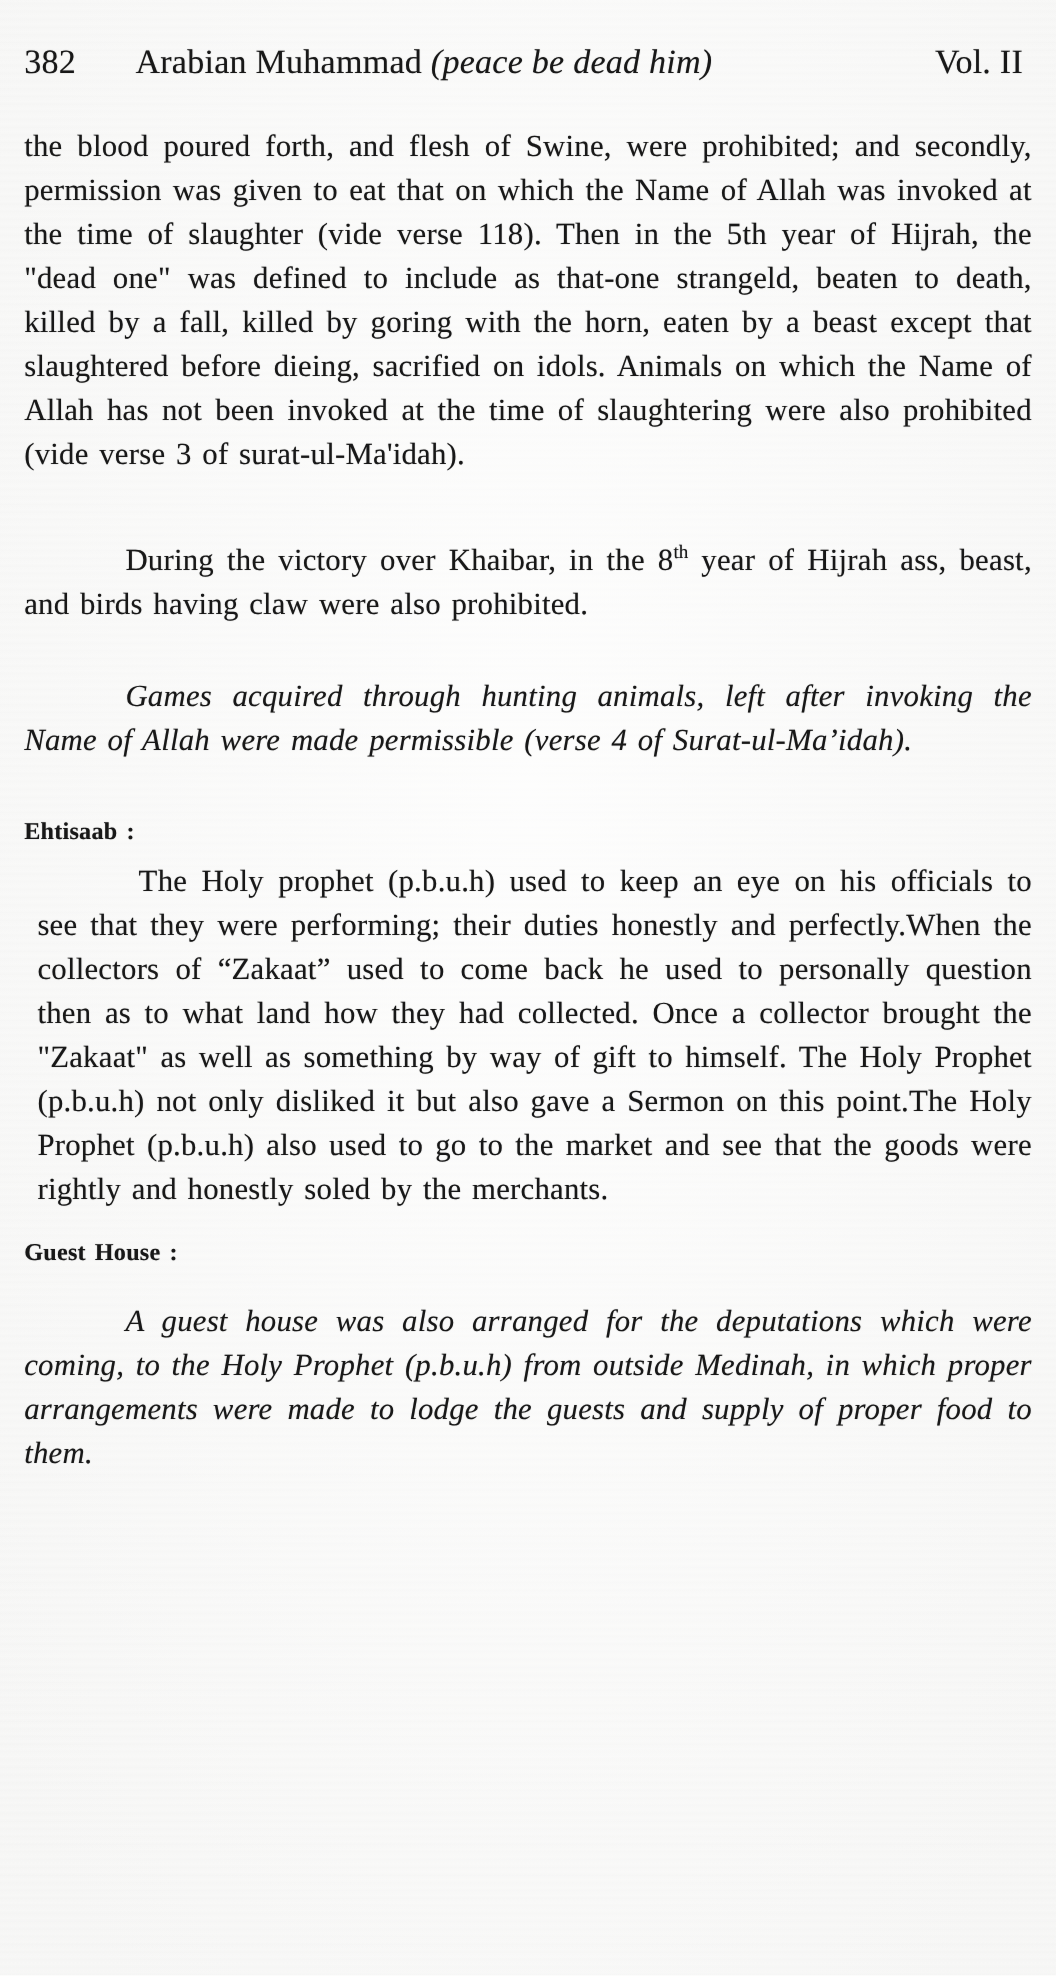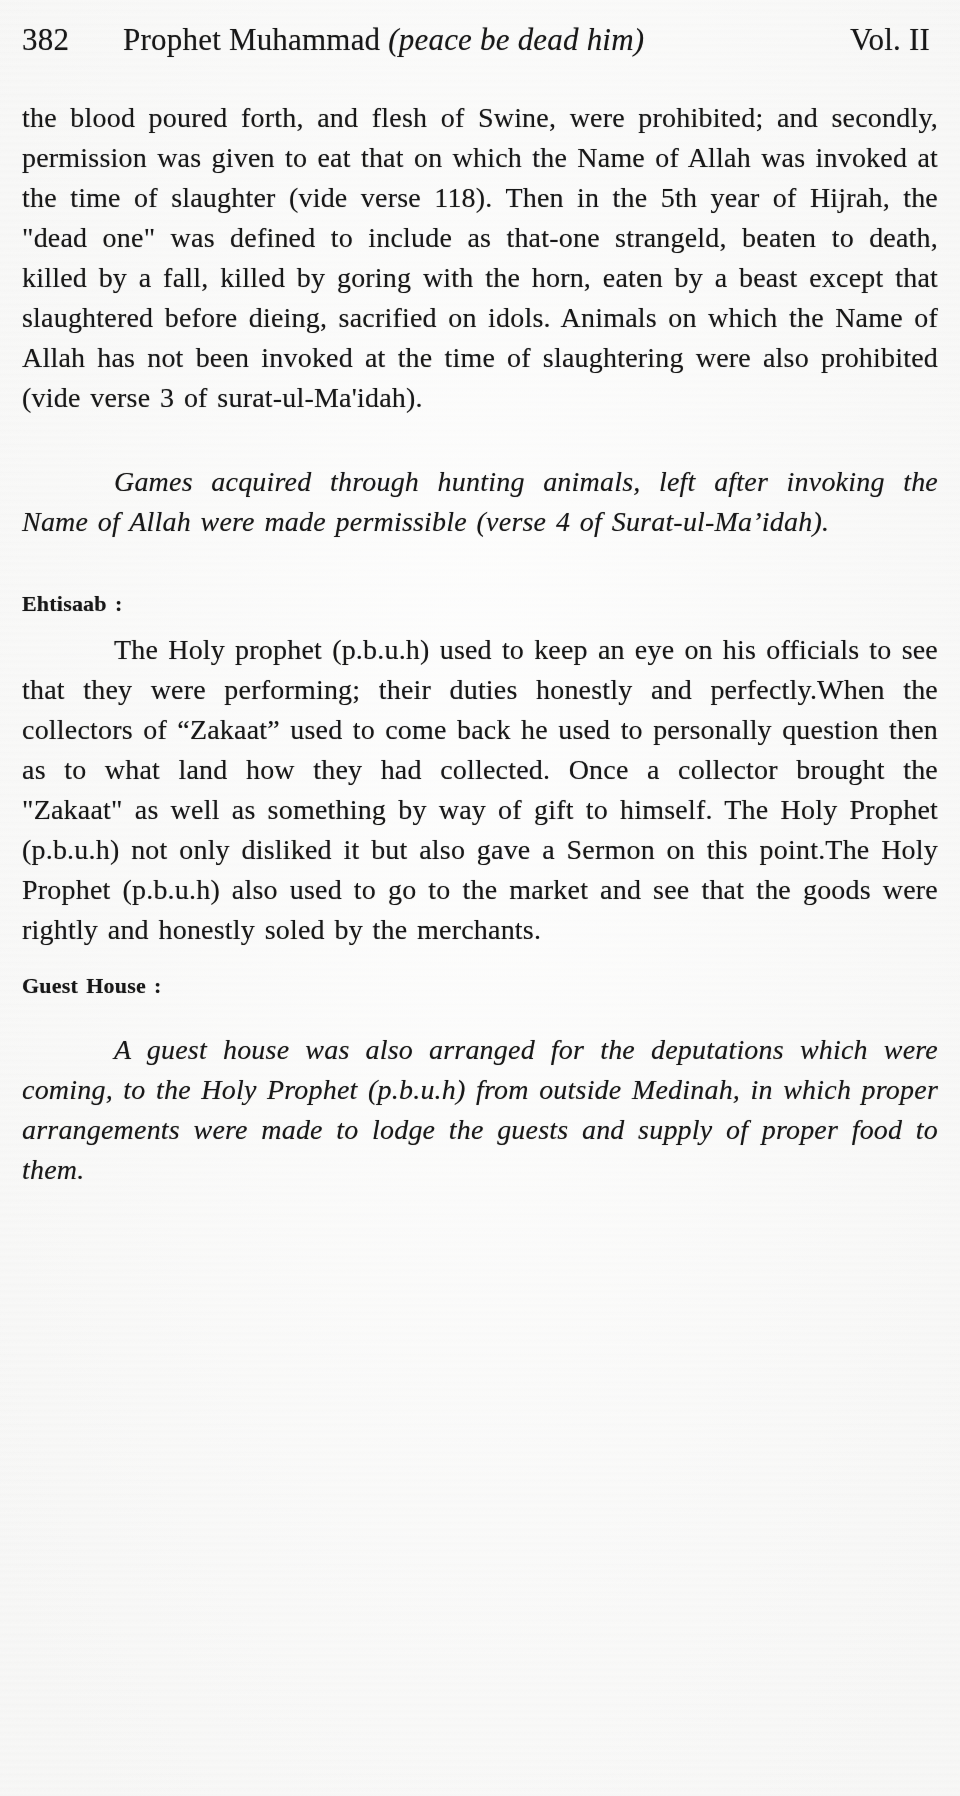--- a/index.html
+++ b/index.html
@@ -27,41 +27,41 @@
   }
   .header {
     display: flex;
     align-items: baseline;
     font-size: 31px;
     line-height: 40px;
     white-space: nowrap;
   }
   .header .page-number { }
   .header .book-title { margin-left: 54px; }
-  .header .volume { margin-left: auto; margin-right: 8px; }
+  .header .volume { margin-left: auto; margin-right: 8px; margin-top: 16px; }
   .book-title .title-italic { font-style: italic; }
 
   .body-text {
     font-size: 28px;
     line-height: 40px;
     text-align: justify;
     word-spacing: 2.5px;
   }
   p { margin: 0; }
   .p1 { margin-top: 38px; }
   .p2 { margin-top: 56px; text-indent: 92px; }
   .p3 { margin-top: 44px; text-indent: 92px; font-style: italic; }
   .section-heading {
     margin-top: 42px;
     font-weight: bold;
     font-size: 22px;
     line-height: 40px;
     text-align: left;
   }
-  .p4 { margin-top: 6px; text-indent: 92px; }
+  .p4 { margin-top: 6px; text-indent: 92px; margin-left: 12px; }
   .heading-2 { margin-top: 16px; }
   .p5 { margin-top: 24px; text-indent: 92px; font-style: italic; }
   .note {
     padding-left: 113px;
     text-align: justify;
   }
   .note .note-label {
     display: inline-block;
     width: 113px;
     margin-left: -113px;
@@ -74,28 +74,29 @@
     letter-spacing: 0;
   }
 </style>
 </head>
 <body>
 
 <div class="page scan-text">
 
   <div class="header">
     <span class="page-number">382</span>
-    <span class="book-title"><span>Prophet Muhammad </span><span class="title-italic">(peace be dead him)</span></span>
+    <span class="book-title"><span>Arabian Muhammad </span><span class="title-italic">(peace be dead him)</span></span>
     <span class="volume">Vol. II</span>
   </div>
 
   <div class="body-text">
 
     <p class="p1">the blood poured forth, and flesh of Swine, were prohibited; and secondly, permission was given to eat that on which the Name of Allah was invoked at the time of slaughter (vide verse 118). Then in the 5th year of Hijrah, the "dead one" was defined to include as that-one strangeld, beaten to death, killed by a fall, killed by goring with the horn, eaten by a beast except that slaughtered before dieing, sacrified on idols. Animals on which the Name of Allah has not been invoked at the time of slaughtering were also prohibited (vide verse 3 of surat-ul-Ma'idah).</p>
 
+    <p class="p2"><span>During the victory over Khaibar, in the 8</span><sup class="sup">th</sup><span> year of Hijrah ass, beast, and birds having claw were also prohibited.</span></p>
 
     <p class="p3">Games acquired through hunting animals, left after invoking the Name of Allah were made permissible (verse  4 of Surat-ul-Ma’idah).</p>
 
     <div class="section-heading">Ehtisaab :</div>
     <p class="p4">The Holy prophet (p.b.u.h)  used to keep an eye on his officials to see that they were performing; their duties honestly and perfectly.When the collectors of “Zakaat” used to come back he used to personally question then as to what land how they had collected. Once a collector brought the "Zakaat" as well as something by way of gift to himself. The Holy Prophet (p.b.u.h) not only disliked it but also gave a Sermon on this point.The Holy Prophet (p.b.u.h) also used to go to the market and see that the goods were rightly and honestly soled by the merchants.</p>
 
     <div class="section-heading heading-2">Guest House :</div>
     <p class="p5">A guest house was also arranged for the deputations which were coming, to the Holy Prophet (p.b.u.h) from outside Medinah, in which proper arrangements were made to lodge the guests and supply of proper food to them.</p>
 
 

